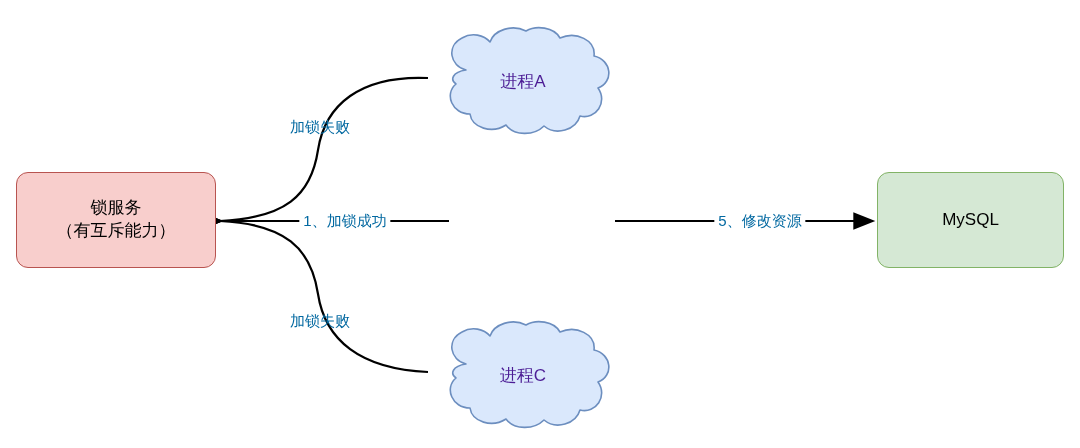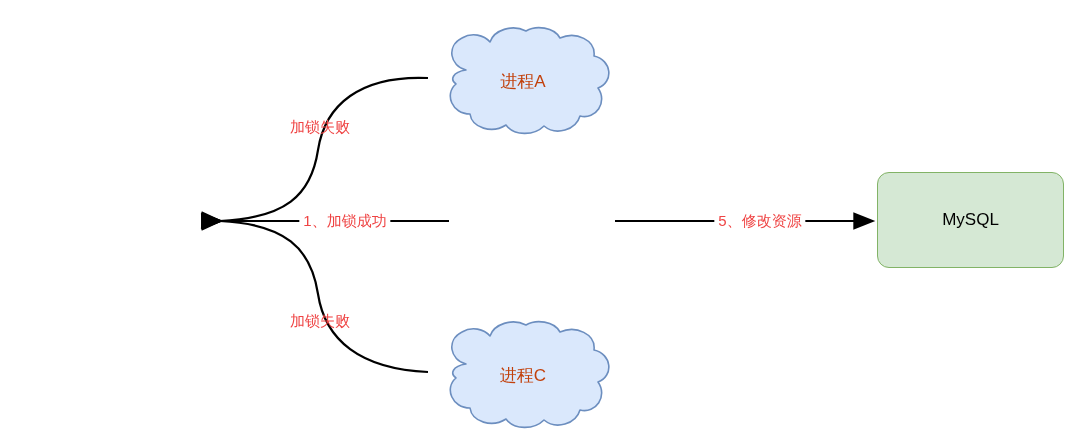--- a/index.html
+++ b/index.html
@@ -55,35 +55,35 @@
   .cloud-label {
     position: absolute;
     left: 0;
     top: 0;
     width: 100%;
     height: 100%;
     display: flex;
     align-items: center;
     justify-content: center;
     font-size: 17px;
-    color: #c2410c;
+    color: #4c1d95;
     pointer-events: none;
   }
   .cloud-svg {
     position: absolute;
     left: 0;
     top: 0;
   }
   .edge-label {
     position: absolute;
     transform: translate(-50%, -50%);
     background: #ffffff;
     padding: 0 4px;
     font-size: 15px;
-    color: #ef4444;
+    color: #0369a1;
     white-space: nowrap;
     z-index: 6;
     line-height: 1.2;
   }
   .edge-label.no-bg {
     background: transparent;
   }
 </style>
 </head>
 <body>
@@ -102,20 +102,26 @@
 
     <path d="M 428,78 C 360,75 325,105 318,150 C 311,196 285,218 220,221" fill="none" stroke="#000000" stroke-width="2.2" marker-end="url(#arrow-left)"></path>
 
     <path d="M 449,221 L 220,221" fill="none" stroke="#000000" stroke-width="2.2" marker-end="url(#arrow-left)"></path>
 
     <path d="M 428,372 C 360,369 325,340 318,294 C 311,248 285,224 220,221" fill="none" stroke="#000000" stroke-width="2.2" marker-end="url(#arrow-left)"></path>
 
     <path d="M 615,221 L 872,221" fill="none" stroke="#000000" stroke-width="2.2" marker-end="url(#arrow-right)"></path>
   </svg>
 
+  <div class="node box box-lock" style="left:16px; top:172px; width:200px; height:96px;">
+    <div>
+      <div>锁服务</div>
+      <div>（有互斥能力）</div>
+    </div>
+  </div>
 
   <div class="node box box-db" style="left:877px; top:172px; width:187px; height:96px;">
     <span>MySQL</span>
   </div>
 
   <div class="node cloud-node" style="left:428px; top:26px; width:190px; height:110px;">
     <svg class="cloud-svg" width="190" height="110" viewBox="0 0 190 110" xmlns="http://www.w3.org/2000/svg">
       <path d="M 38,44
                C 22,40 18,20 34,12
                C 44,6 56,9 62,16

